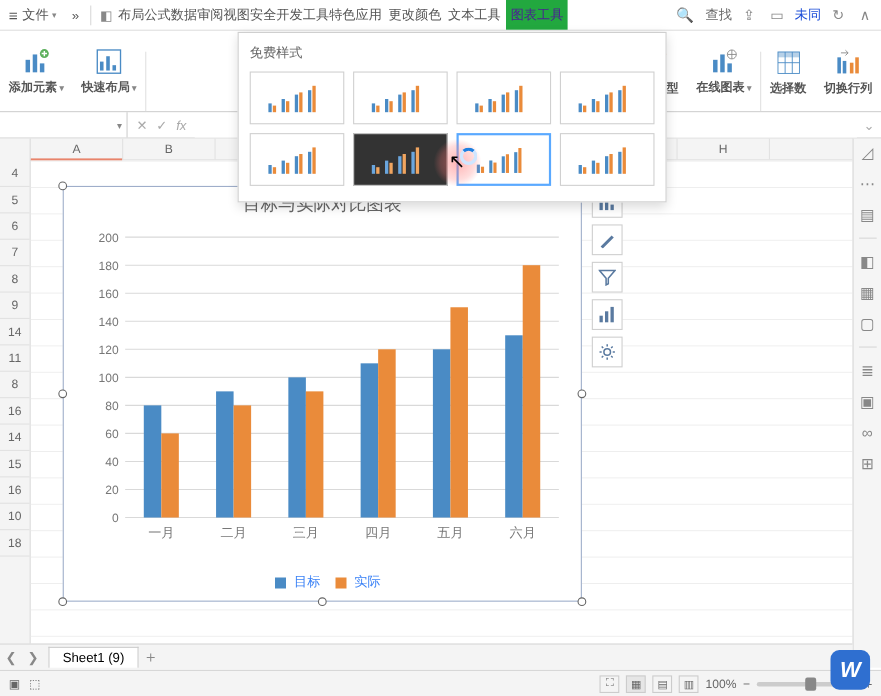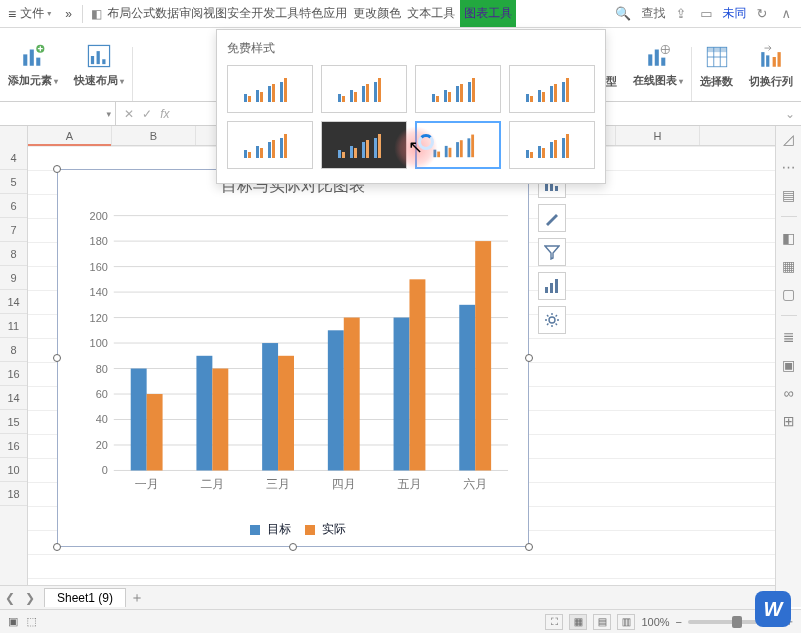--- a/index.html
+++ b/index.html
@@ -60,21 +60,21 @@
   .gridlines::before { content:""; position:absolute; inset:0; background-image:linear-gradient(#eee 1px, transparent 1px); background-size:100% 24px; pointer-events:none;}
   
   
   .chartobj { position:absolute; left:29px; top:23px; width:472px; height:378px; border:1px solid #9faeca; background:#fff; }
   .chartobj .handle { position:absolute; width:8px; height:8px; background:#fff; border:1px solid #666; border-radius:50%;}
   .h-tl{left:-5px;top:-5px}.h-tr{right:-5px;top:-5px}.h-bl{left:-5px;bottom:-5px}.h-br{right:-5px;bottom:-5px}
   .h-tc{left:50%;top:-5px;margin-left:-4px}.h-bc{left:50%;bottom:-5px;margin-left:-4px}
   .h-ml{left:-5px;top:50%;margin-top:-4px}.h-mr{right:-5px;top:50%;margin-top:-4px}
   .chart-title { text-align:center; font-size:16px; color:#666; padding:6px 0 2px 0;}
   .chart-plot { position:absolute; left:10px; right:10px; top:34px; bottom:44px;}
-  .chart-legend { position:absolute; left:0; right:0; bottom:8px; text-align:center; font-size:12px; color:#0f172a;}
+  .chart-legend { position:absolute; left:0; right:0; bottom:8px; text-align:center; font-size:12px; color:#3b82f6;}
   .chart-legend .sw { display:inline-block; width:10px; height:10px; margin:0 4px 0 10px; vertical-align:middle;}
   
   
   .chart-actions { position:absolute; left:510px; top:24px; display:flex; flex-direction:column; gap:6px; z-index:5;}
   .chart-actions .ab { width:28px; height:28px; border:1px solid #cfcfcf; background:#fff; display:flex; align-items:center; justify-content:center; color:#5a7aa0; cursor:pointer; font-size:14px;}
   
   
   .sidepanel { position:absolute; right:0; top:126px; bottom:26px; width:26px; background:#f5f5f5; border-left:1px solid #d7d7d7; display:flex; flex-direction:column; align-items:center; padding-top:4px; gap:10px;}
   .sidepanel .it { width:18px; height:18px; color:#888; display:flex; align-items:center; justify-content:center; cursor:pointer; font-size:14px;}
   .sidepanel .divider { width:16px; height:1px; background:#d7d7d7; margin:2px 0;}

